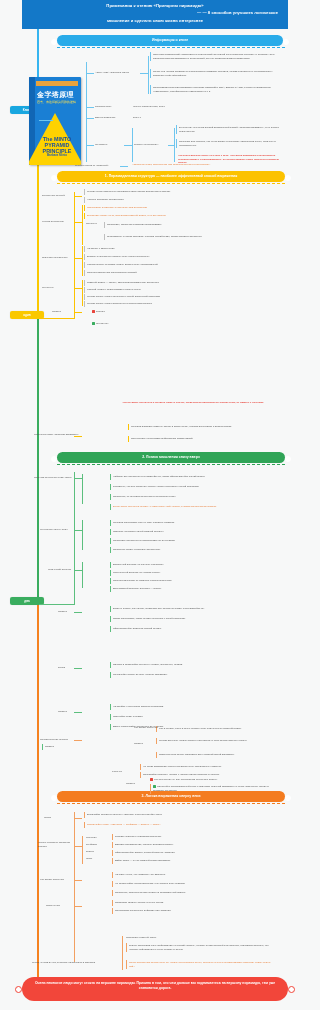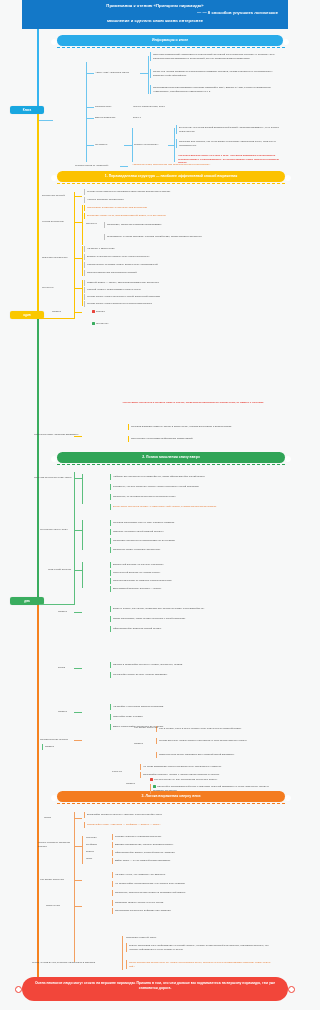--- a/index.html
+++ b/index.html
@@ -154,20 +154,31 @@
   <div class="spine green"></div>
   <div class="spine orange"></div>
 
   <div class="chip blue">Книга</div>
   <div class="chip yellow">один</div>
   <div class="chip green">два</div>
 
   <div class="banner info">Информация о книге</div>
   <div class="dash info"></div>
 
+  <div class="book">
+    <div class="spinestrip"></div>
+    <div class="band"></div>
+    <div class="cn">金字塔原理</div>
+    <div class="cnsub">思考、表达和解决问题的逻辑</div>
+    <div class="tri"></div>
+    <div class="en">
+      <span>The MINTO PYRAMID PRINCIPLE</span>
+      <small>Barbara Minto</small>
+    </div>
+  </div>
 
   <div class="hline b" style="left:39px;top:120px;width:14px;"></div>
   <div class="vline b" style="left:86px;top:62px;height:100px;"></div>
 
   <div class="hline b" style="left:86px;top:73px;width:8px;"></div>
   <div class="lbl" style="left:95px;top:71px;">
     <span>Автор:</span>
     <span>[США] Барбара Минто</span>
   </div>
   <div class="hline b" style="left:140px;top:73px;width:8px;"></div>

